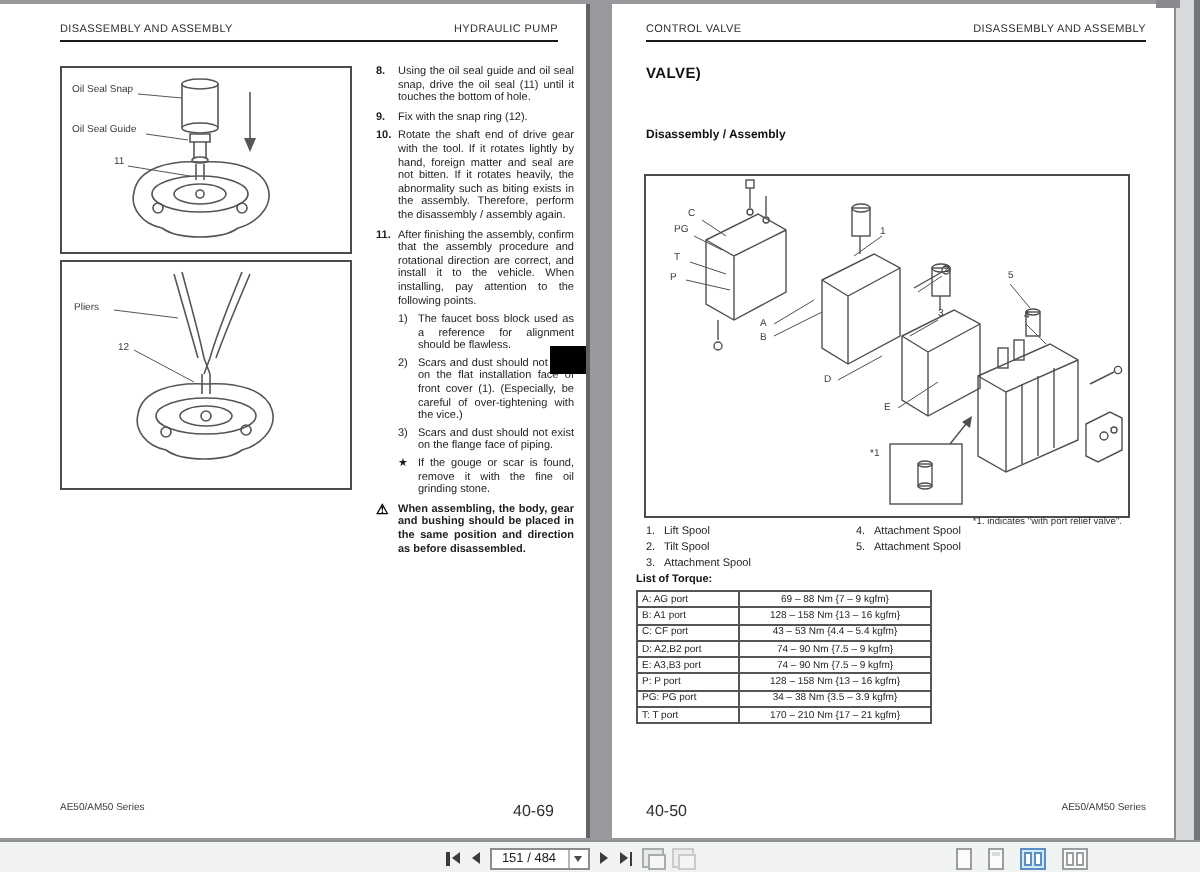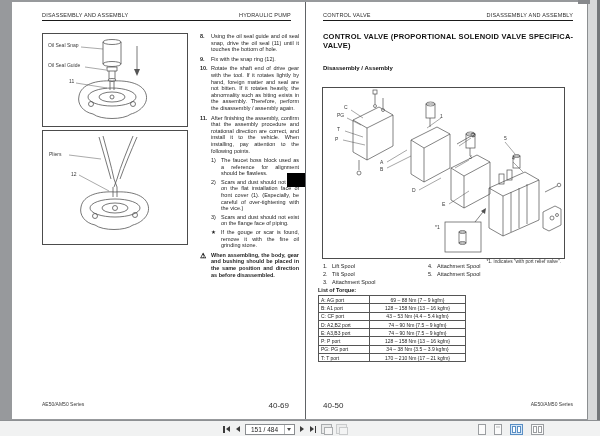--- a/index.html
+++ b/index.html
@@ -1,21 +1,21 @@
 <!DOCTYPE html>
 <html><head>
 <meta charset="utf-8">
 <style>
   html,body{margin:0;padding:0}
   body{width:600px;height:436px;overflow:hidden;background:#97999c;
        font-family:"Liberation Sans",sans-serif;position:relative}
 
   
   .page{position:absolute;top:2px;height:417px;background:#fff;color:#222}
-  .page.left{left:12px;width:293px;box-shadow:2px 0 0 #606366}
+  .page.left{left:0;width:293px;box-shadow:2px 0 0 #606366}
   .page.right{left:306px;width:281px;box-shadow:1px 0 0 #8b8e90}
   .strip-light{position:absolute;left:588px;top:0;width:9px;height:420px;background:#d7d9da}
   .strip-dark{position:absolute;left:597px;top:0;width:3px;height:420px;background:#73777a}
   .corner-notch{position:absolute;left:578px;top:0;width:12px;height:4px;background:#87898c}
 
   .pagehdr{position:absolute;top:10px;display:flex;justify-content:space-between;
            border-bottom:1px solid #1a1a1a;padding-bottom:2px;font-size:5.5px;color:#2c2c2c;letter-spacing:.2px}
   .page.left .pagehdr{left:30px;right:14px}
   .page.right .pagehdr{left:17px;right:14px}
 
@@ -184,21 +184,20 @@
     <span class="footer-page">40-69</span>
   </div>
 
   <div class="page right">
     <div class="pagehdr">
       <span>CONTROL VALVE</span>
       <span>DISASSEMBLY AND ASSEMBLY</span>
     </div>
 
     <div class="rtitle">
-      <div>CONTROL VALVE (PROPORTIONAL SOLENOID VALVE SPECIFICA-</div>
       <div>VALVE)</div>
     </div>
     <div class="rsub">Disassembly / Assembly</div>
 
     <div class="figbox fbr">
       <svg width="239" height="168" viewBox="0 0 239 168">
         <g stroke="#4f4f4f" stroke-width="0.7" fill="none">
           <path d="M52,6 v10 M60,10 v10"></path>
             <rect x="50" y="2" width="4" height="4"></rect>
           <circle cx="52" cy="18" r="1.5"></circle>

